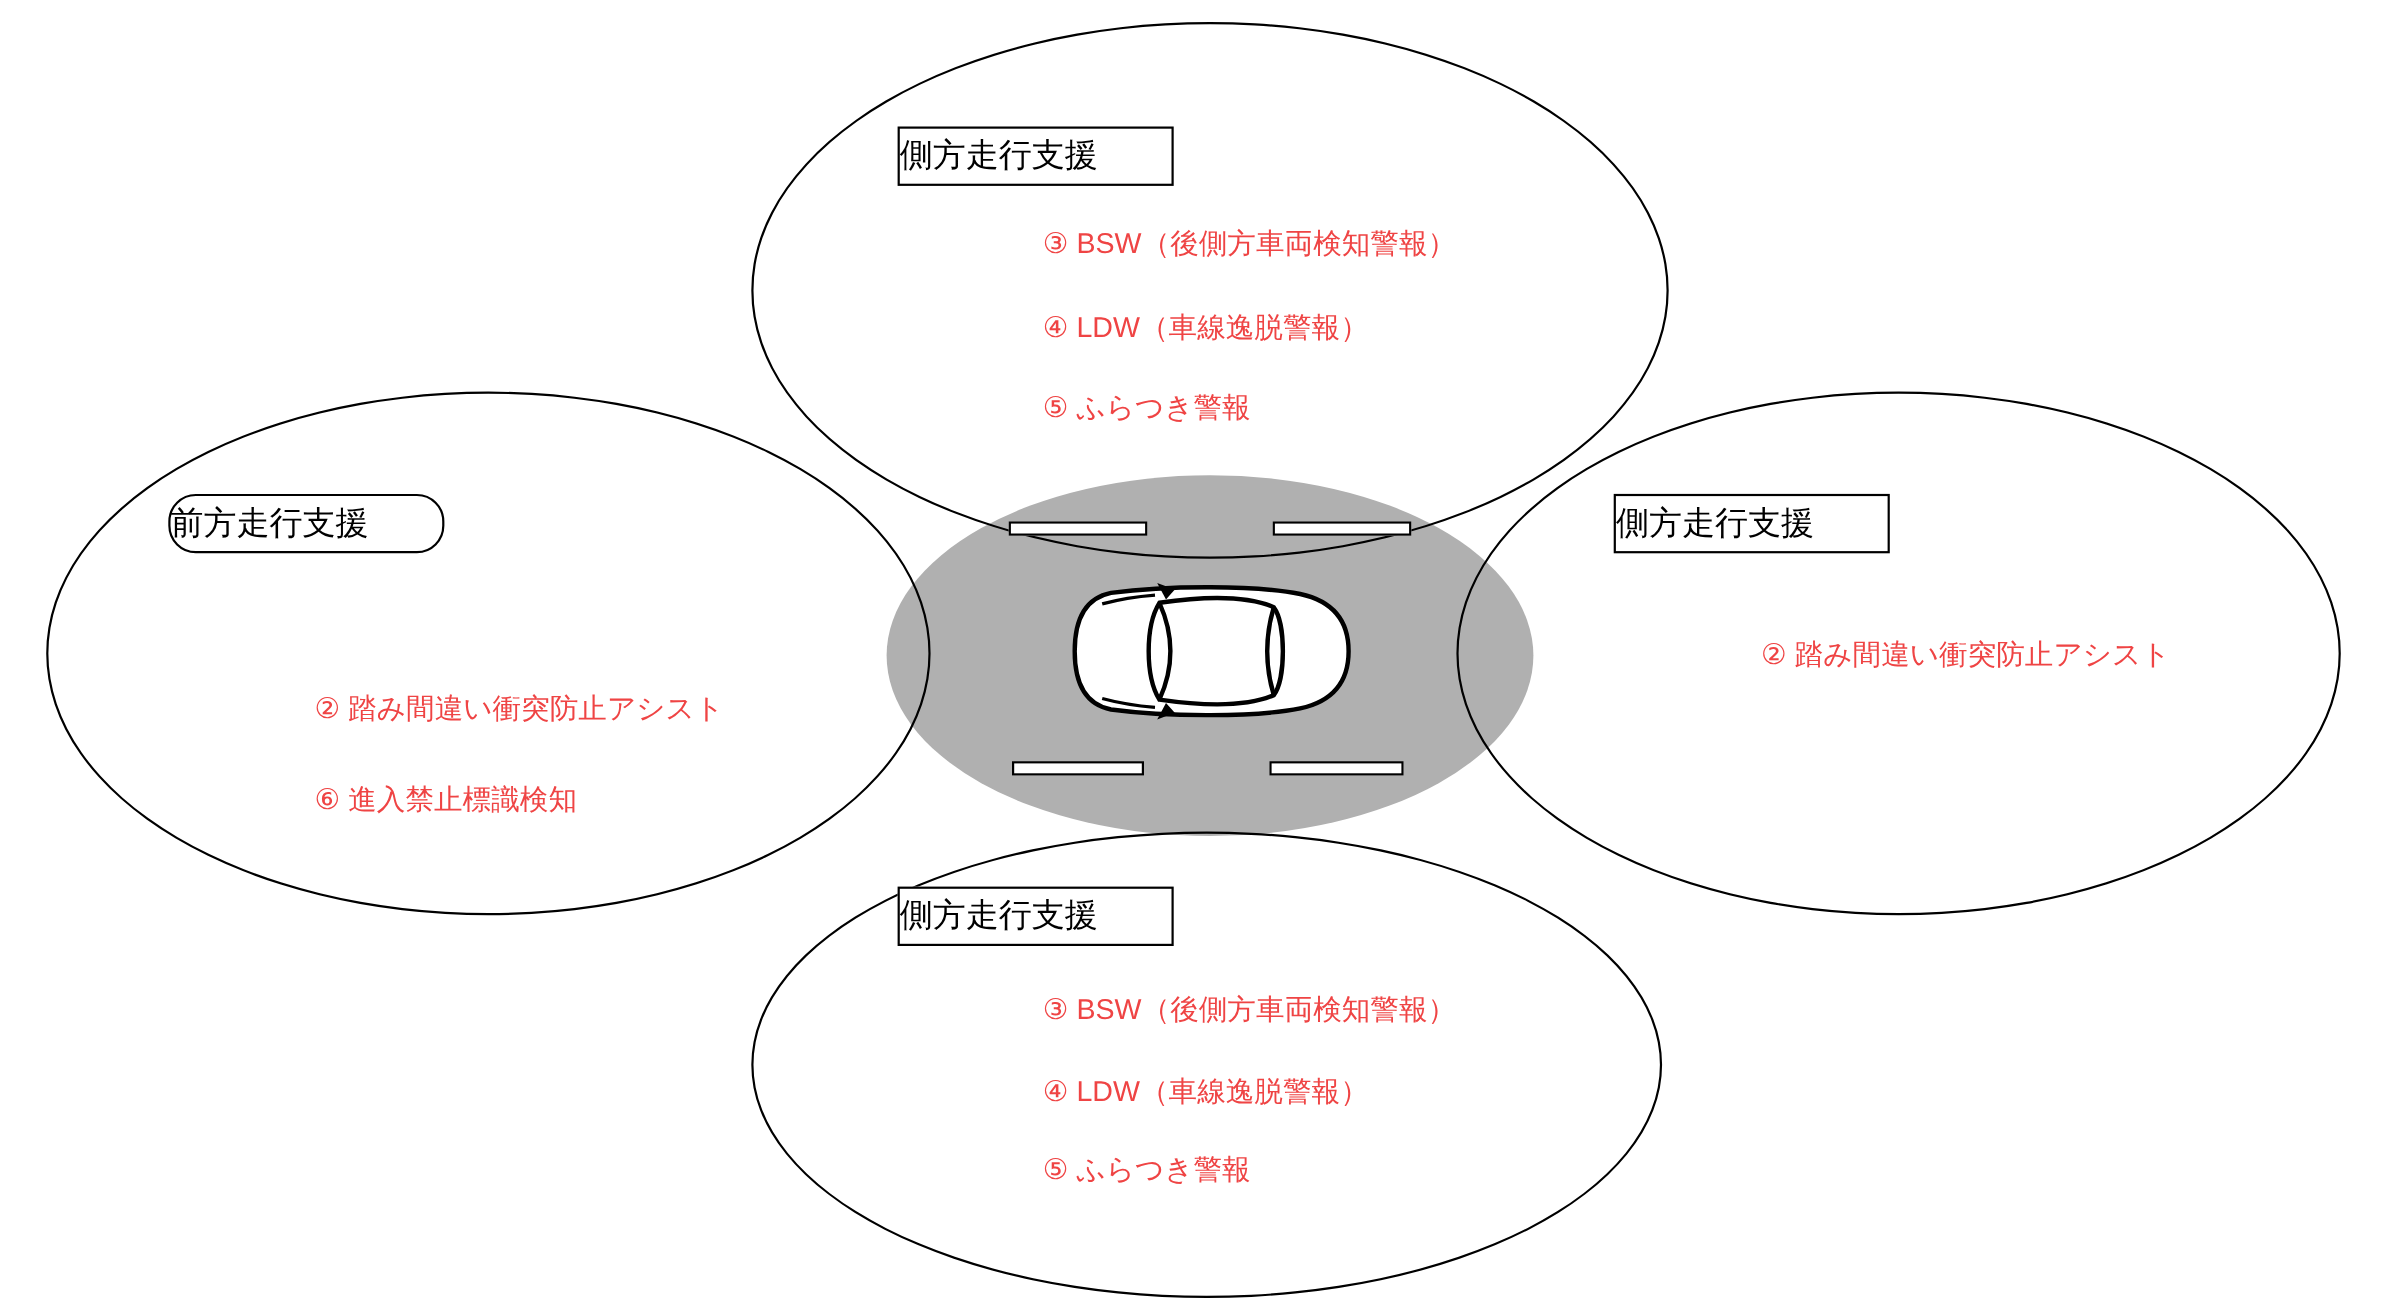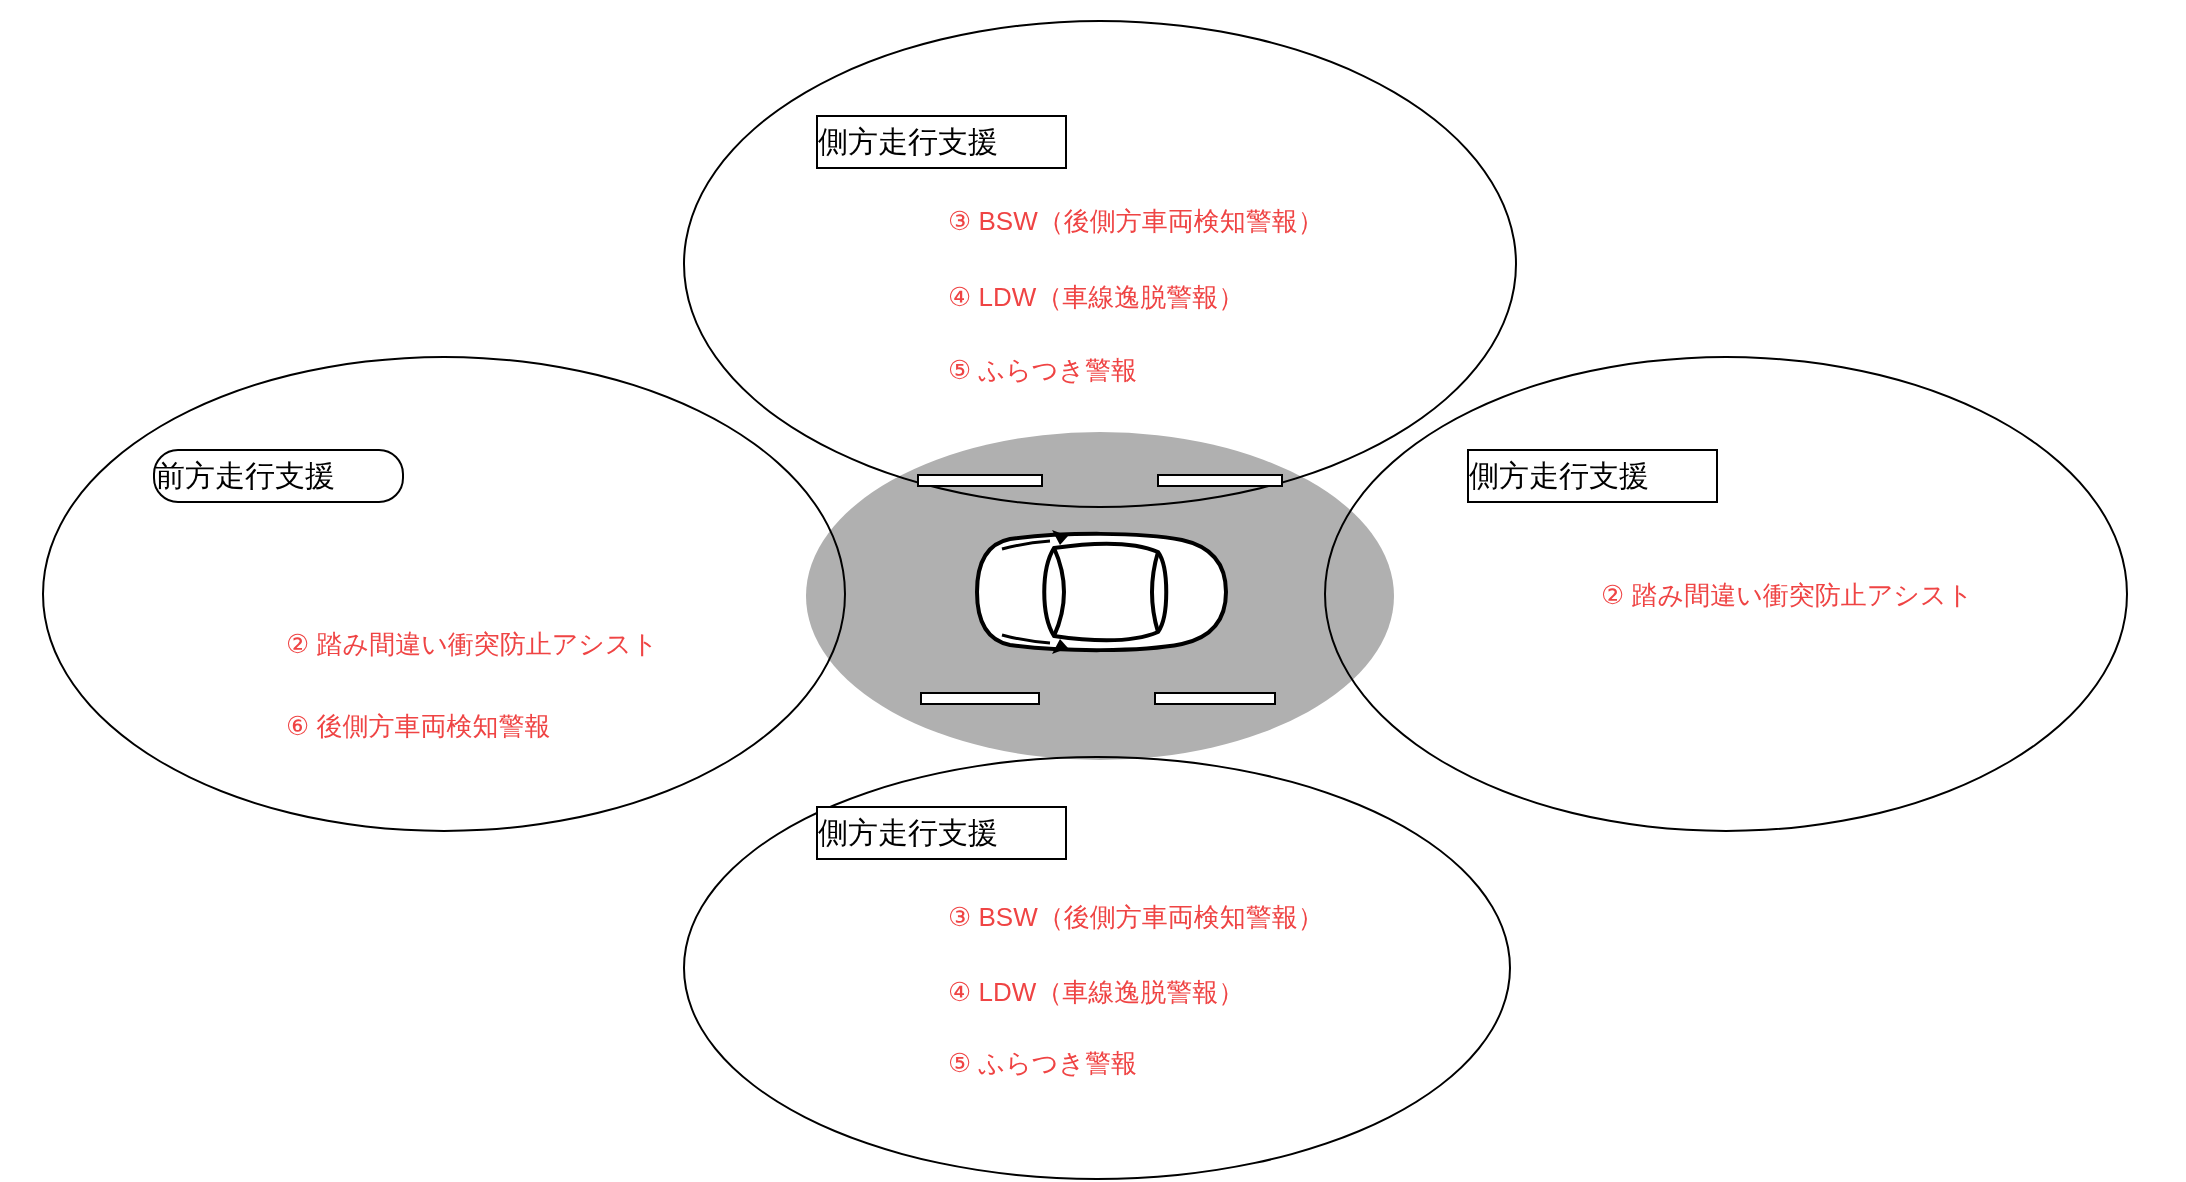--- a/index.html
+++ b/index.html
@@ -110,21 +110,21 @@
     </svg>
   </div>
 
   <div class="zone-title title-top">側方走行支援</div>
   <div class="item-text" style="left:948px; top:202px;">③ BSW（後側方車両検知警報）</div>
   <div class="item-text" style="left:948px; top:278px;">④ LDW（車線逸脱警報）</div>
   <div class="item-text" style="left:948px; top:351px;">⑤ ふらつき警報</div>
 
   <div class="zone-title title-left">前方走行支援</div>
   <div class="item-text" style="left:286px; top:625px;">② 踏み間違い衝突防止アシスト</div>
-  <div class="item-text" style="left:286px; top:707px;">⑥ 後側方車両検知警報</div>
+  <div class="item-text" style="left:286px; top:707px;">⑥ 進入禁止標識検知</div>
 
   <div class="zone-title title-right">側方走行支援</div>
   <div class="item-text" style="left:1601px; top:576px;">② 踏み間違い衝突防止アシスト</div>
 
   <div class="zone-title title-bottom">側方走行支援</div>
   <div class="item-text" style="left:948px; top:898px;">③ BSW（後側方車両検知警報）</div>
   <div class="item-text" style="left:948px; top:973px;">④ LDW（車線逸脱警報）</div>
   <div class="item-text" style="left:948px; top:1044px;">⑤ ふらつき警報</div>
 
 </div>

